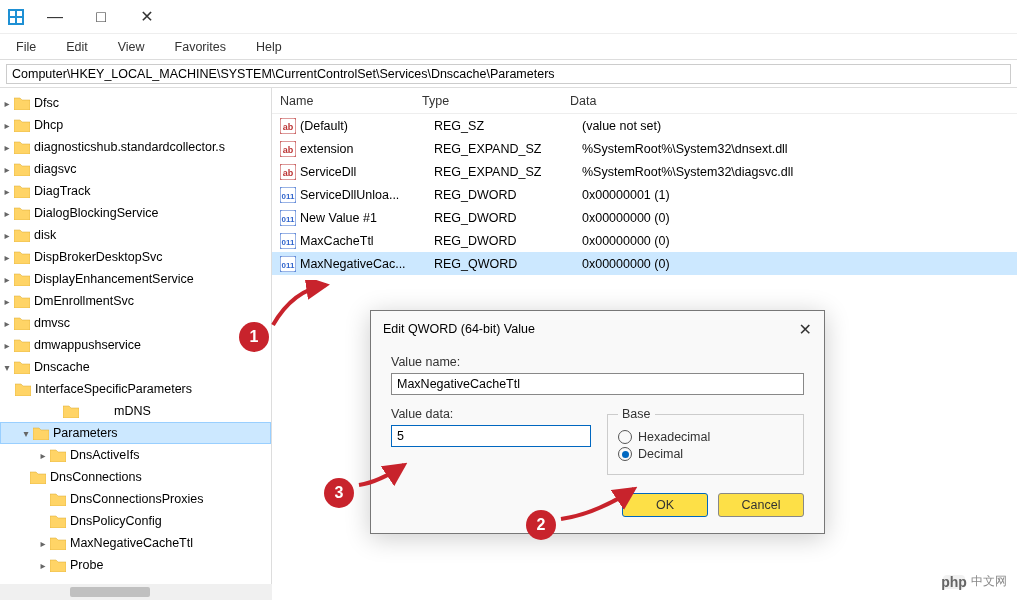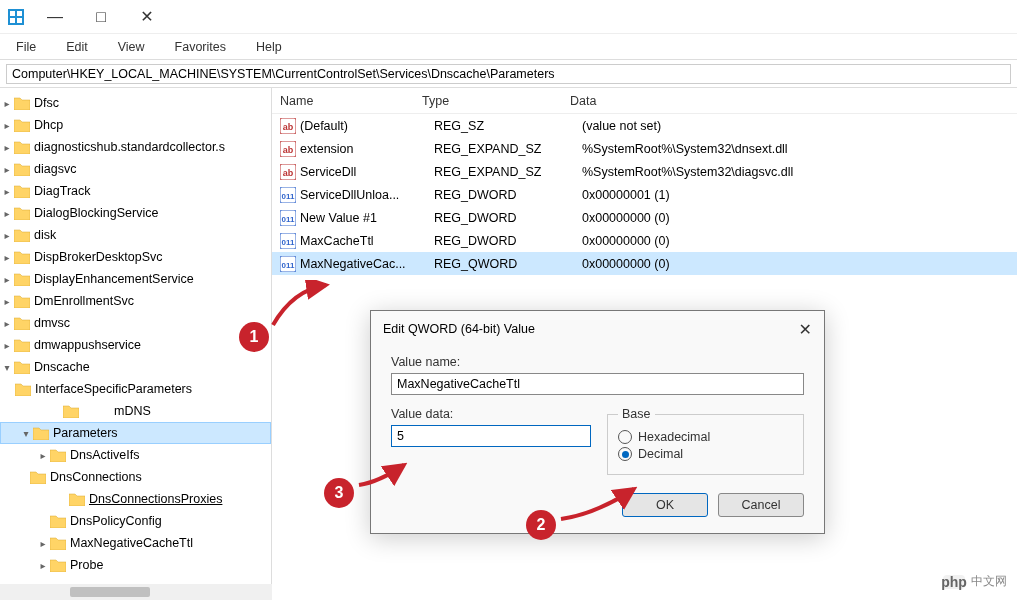--- a/index.html
+++ b/index.html
@@ -39,21 +39,21 @@
   .dlg-label { margin-bottom: 4px; }
   .dlg-input { width: 100%; border: 1px solid #888; background: #fff; padding: 3px 5px; font-size: 12.5px; margin-bottom: 12px; }
   .base-row { display: flex; }
   .base-left { width: 200px; }
   .base-right fieldset { border: 1px solid #ccc; padding: 6px 10px 10px; margin: 0; }
   .base-right legend { font-size: 12.5px; padding: 0 4px; }
   .radio-row { display: flex; align-items: center; gap: 6px; margin: 3px 0; font-size: 12.5px; }
   .radio { width: 14px; height: 14px; border: 1px solid #555; border-radius: 50%; display: inline-flex; align-items: center; justify-content: center; }
   .radio.sel::after { content: ""; width: 7px; height: 7px; background: #0067c0; border-radius: 50%; }
   .dlg-buttons { display: flex; gap: 10px; justify-content: flex-end; margin-top: 18px; }
-  .btn { width: 86px; height: 24px; border: 1px solid #888; background: #e5e5e5; font-size: 12.5px; display: flex; align-items: center; justify-content: center; border-radius: 3px; }
+  .btn { width: 86px; height: 24px; border: 1px solid #888; background: #fde047; font-size: 12.5px; display: flex; align-items: center; justify-content: center; border-radius: 3px; }
   .btn.primary { border: 1.5px solid #0067c0; }
 
   .badge-num { position: absolute; width: 30px; height: 30px; background: #c8232c; border-radius: 50%; color: #fff; font-weight: bold; display: flex; align-items: center; justify-content: center; font-size: 16px; }
   .arrow { position: absolute; color: #c8232c; }
 
   .watermark { position: absolute; right: 10px; bottom: 10px; display: flex; align-items: center; gap: 6px; font-size: 12px; color: #888; }
   .wm-circle { width: 22px; height: 14px; background: #f1f1f1; border-radius: 4px; display: flex; align-items: center; justify-content: center; font-size: 14px; color: #666; font-weight: bold; }
 
   .scroll-h { position: absolute; left: 0; bottom: 0; height: 16px; width: 272px; background: #f0f0f0; display: flex; align-items: center; }
   .thumb { position: absolute; left: 70px; width: 80px; height: 10px; background: #c0c0c0; border-radius: 2px; top: 3px; }
@@ -215,21 +215,21 @@
         </svg>
         <span>DnsActiveIfs</span>
       </div>
       <div class="tree-row" style="padding-left: 16px;">
         <span class="caret"></span>
         <svg class="folder" viewBox="0 0 16 14">
           <path d="M0,2 L6,2 L8,4 L16,4 L16,14 L0,14 Z" fill="#ffd466" stroke="#d9a830" stroke-width="0.5"></path>
         </svg>
         <span>DnsConnections</span>
       </div>
-      <div class="tree-row" style="padding-left: 55px; text-decoration: underline;">
+      <div class="tree-row" style="padding-left: 36px;">
         <span class="caret"></span>
         <svg class="folder" viewBox="0 0 16 14">
           <path d="M0,2 L6,2 L8,4 L16,4 L16,14 L0,14 Z" fill="#ffd466" stroke="#d9a830" stroke-width="0.5"></path>
         </svg>
         <span>DnsConnectionsProxies</span>
       </div>
       <div class="tree-row" style="padding-left: 36px;">
         <span class="caret"></span>
         <svg class="folder" viewBox="0 0 16 14">
           <path d="M0,2 L6,2 L8,4 L16,4 L16,14 L0,14 Z" fill="#ffd466" stroke="#d9a830" stroke-width="0.5"></path>

